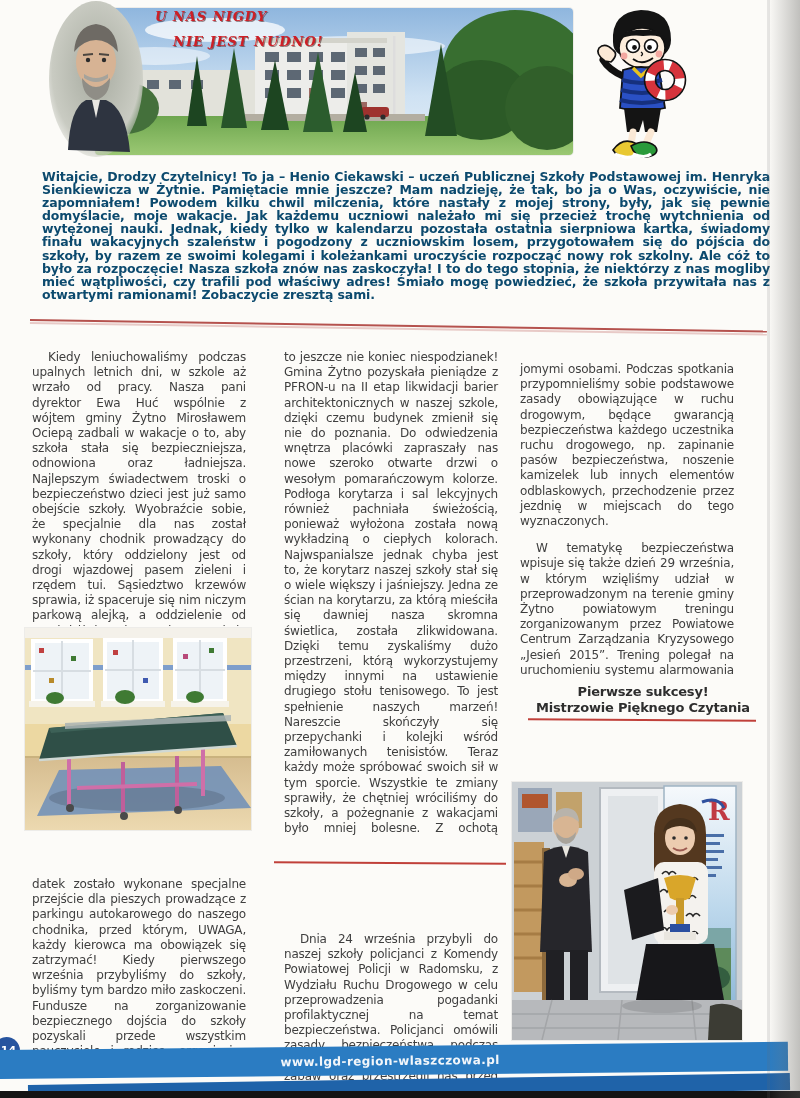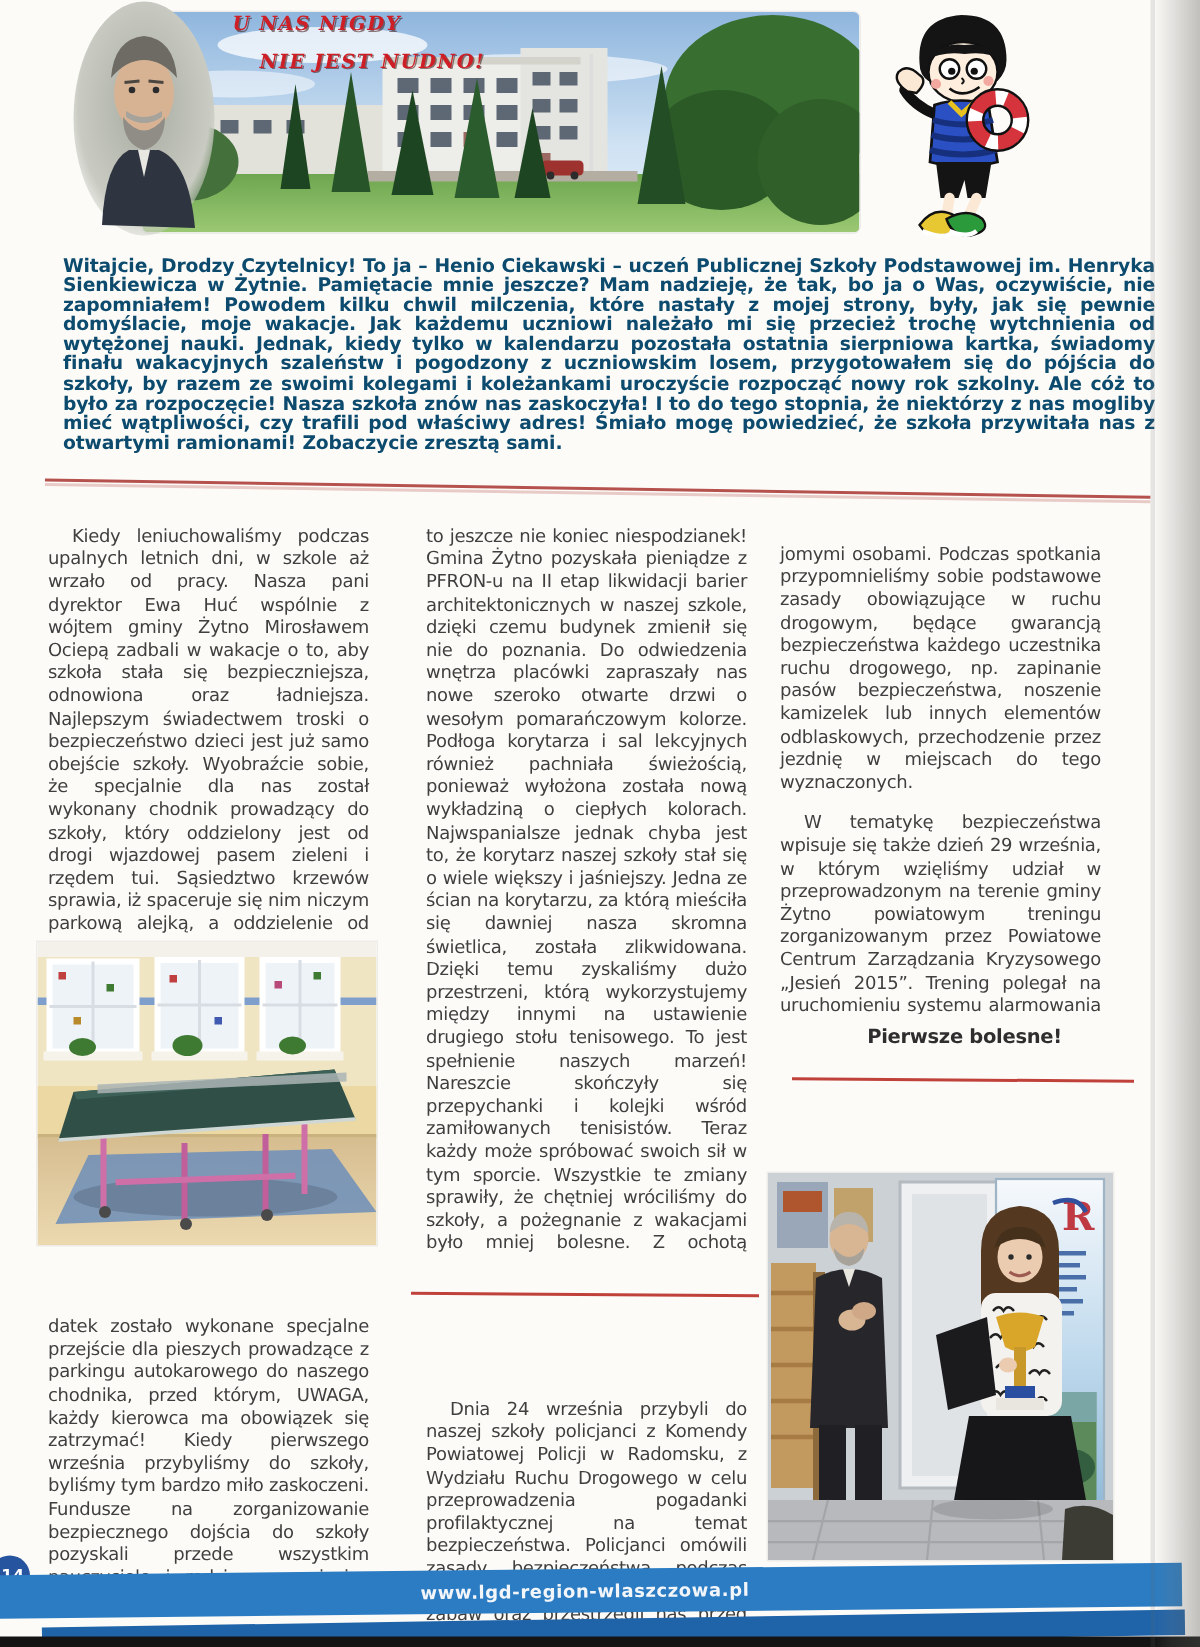--- a/index.html
+++ b/index.html
@@ -258,21 +258,22 @@
   </div>
   <div class="subline" style="left:274px;top:862px;width:232px;"></div>
   <div class="colblock" style="left:272px;top:920px;max-height:172px;overflow:hidden;">
     <p class="ind">Dnia 24 września przybyli do naszej szkoły policjanci z Komendy Powiatowej Policji w Radomsku, z Wydziału Ruchu Drogowego w celu przeprowadzenia pogadanki profilaktycznej na temat bezpieczeństwa. Policjanci omówili zasady bezpieczeństwa podczas pobytu w szkole, w domu, na placu zabaw oraz przestrzegli nas przed zagrożeniami, jakie niosą ze sobą rozmowy z niezna-</p>
   </div>
 
   <div class="colblock" style="left:508px;top:350px;max-height:326px;overflow:hidden;">
     <p>jomymi osobami. Podczas spotkania przypomnieliśmy sobie podstawowe zasady obowiązujące w ruchu drogowym, będące gwarancją bezpieczeństwa każdego uczestnika ruchu drogowego, np. zapinanie pasów bezpieczeństwa, noszenie kamizelek lub innych elementów odblaskowych, przechodzenie przez jezdnię w miejscach do tego wyznaczonych.</p>
     <p class="ind">W tematykę bezpieczeństwa wpisuje się także dzień 29 września, w którym wzięliśmy udział w przeprowadzonym na terenie gminy Żytno powiatowym treningu zorganizowanym przez Powiatowe Centrum Zarządzania Kryzysowego „Jesień 2015”. Trening polegał na uruchomieniu systemu alarmowania połączonego z ewakuacją dzieci i młodzieży z placówek oświatowych. Koordynatorem Gminnym był pan Szymon Pietras.</p>
   </div>
-  <div class="subhead" style="left:524px;top:684px;">Pierwsze bolesne!</div>
+  <div class="subhead" style="left:524px;top:684px;">Pierwsze sukcesy!</div>
+  <div class="subhead" style="left:524px;top:700px;">Mistrzowie Pięknego Czytania</div>
   <div class="subline" style="left:528px;top:719px;width:228px;"></div>
 
   <div class="photo-frame" style="left:512px;top:782px;width:230px;height:258px;">
     <svg width="230" height="258" viewBox="0 0 230 258">
       <defs>
         <linearGradient id="banner" x1="0" y1="0" x2="0" y2="1">
           <stop offset="0" stop-color="#f6f9fc"></stop>
             <stop offset="0.55" stop-color="#bdd8ec"></stop>
             <stop offset="1" stop-color="#8fb9d8"></stop>
         </linearGradient>

